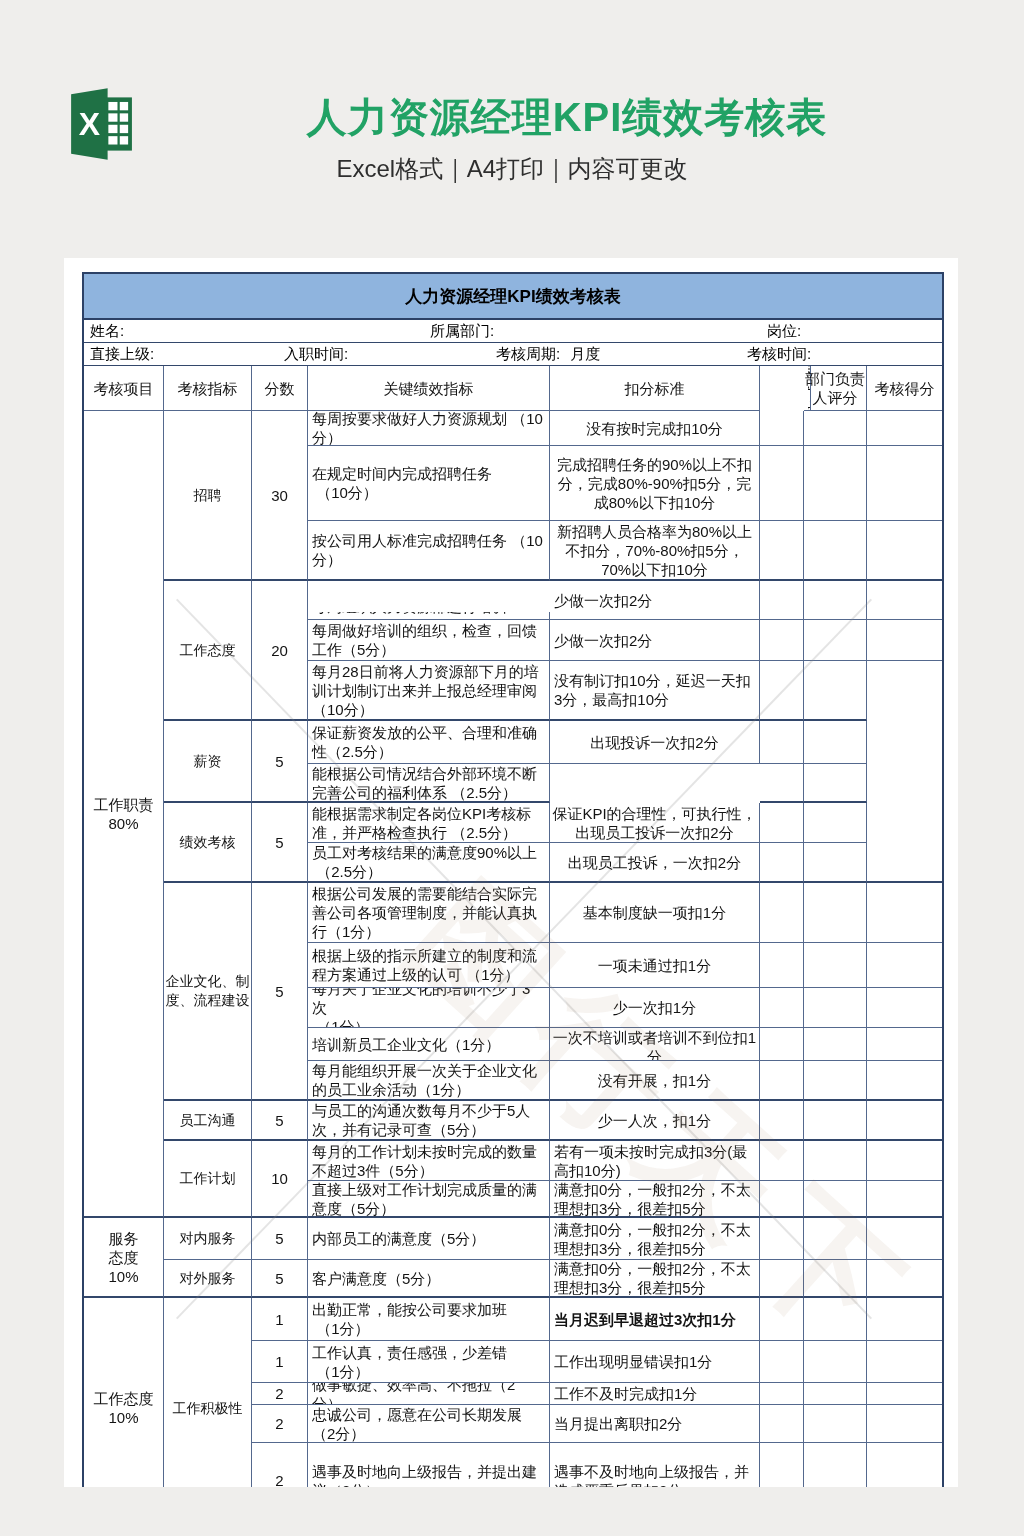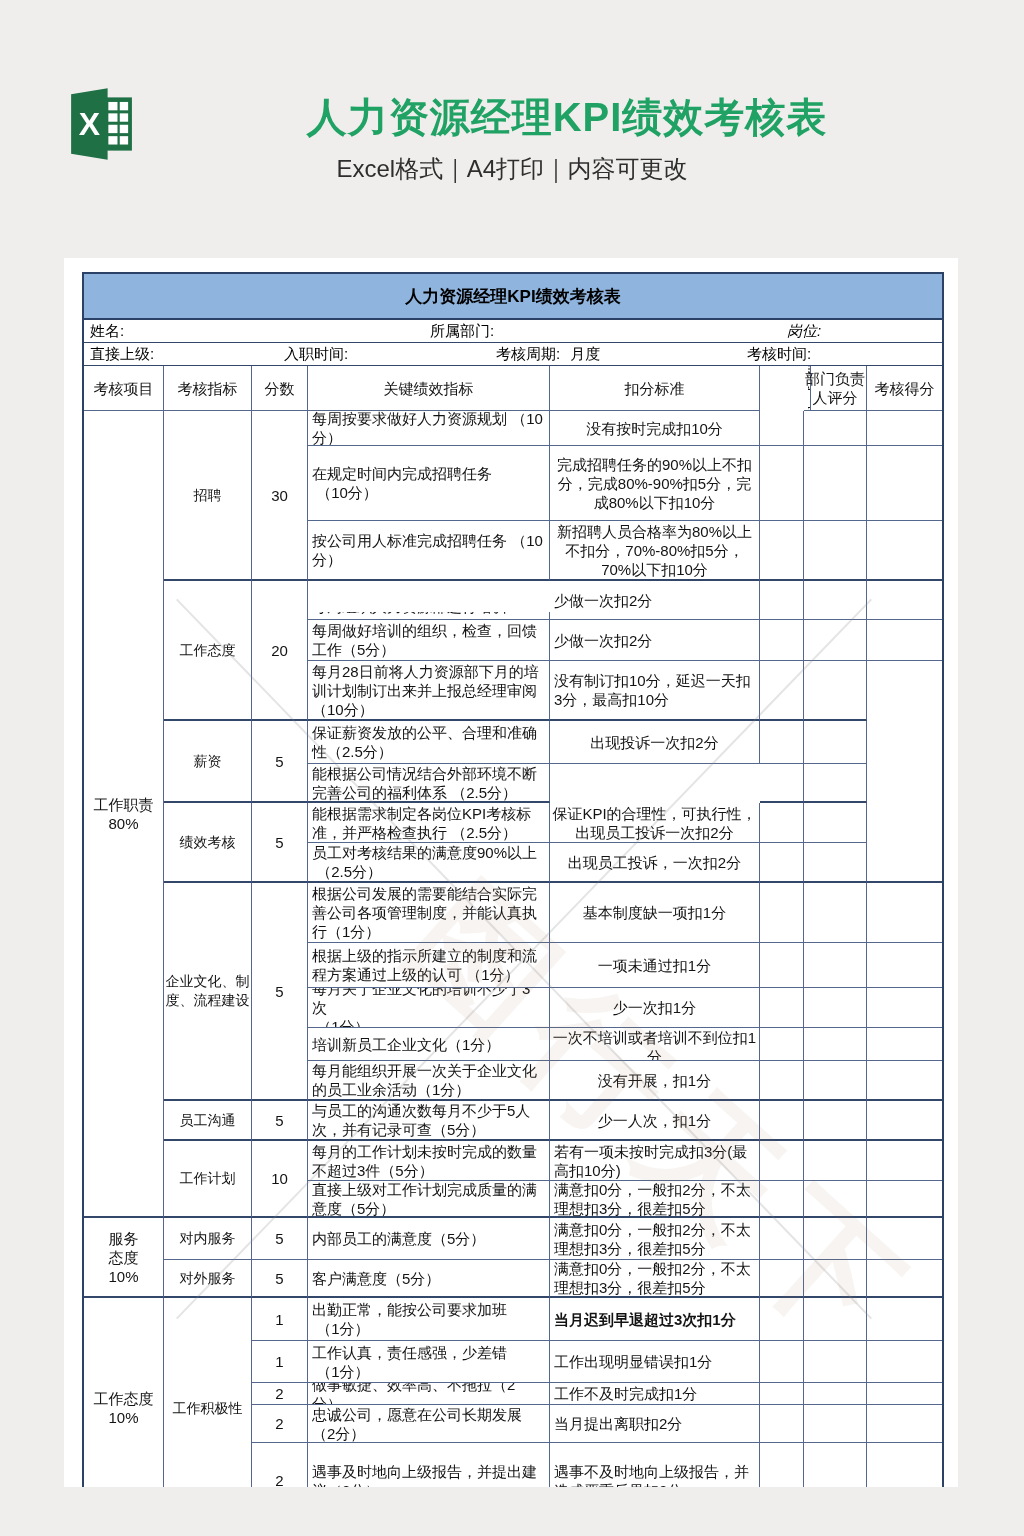--- a/index.html
+++ b/index.html
@@ -74,21 +74,21 @@
 
   <div id="page-title">人力资源经理KPI绩效考核表</div>
   <div id="page-subtitle">Excel格式｜A4打印｜内容可更改</div>
 
   <div id="sheet-panel">
     <div id="table-wrap">
       <div id="banner">人力资源经理KPI绩效考核表</div>
       <div class="info-row" id="info-row-1">
           <span class="fld" style="left: 6px;">姓名:<span class="val"></span></span>
           <span class="fld" style="left: 346px;">所属部门:<span class="val"></span></span>
-          <span class="fld" style="left: 703px; font-style: italic;">岗位:<span class="val"></span></span>
+          <span class="fld" style="left: 683px;">岗位:<span class="val"></span></span>
         </div>
       <div class="info-row" id="info-row-2">
           <span class="fld" style="left: 6px;">直接上级:<span class="val"></span></span>
           <span class="fld" style="left: 200px;">入职时间:<span class="val"></span></span>
           <span class="fld" style="left: 412px;">考核周期:<span class="val">月度</span></span>
           <span class="fld" style="left: 663px;">考核时间:<span class="val"></span></span>
         </div>
       <div id="grid" style="grid-template-rows: 45px 35px 75px 60px 39px 41px 60px 43px 39px 40px 40px 60px 45px 40px 33px 40px 40px 40px 37px 42px 38px 43px 42px 22px 38px 75px;">
           <div class="cell hd" style="grid-area: 1 / 1 / 2;">考核项目</div>
           <div class="cell hd" style="grid-area: 1 / 2 / 2;">考核指标</div>

